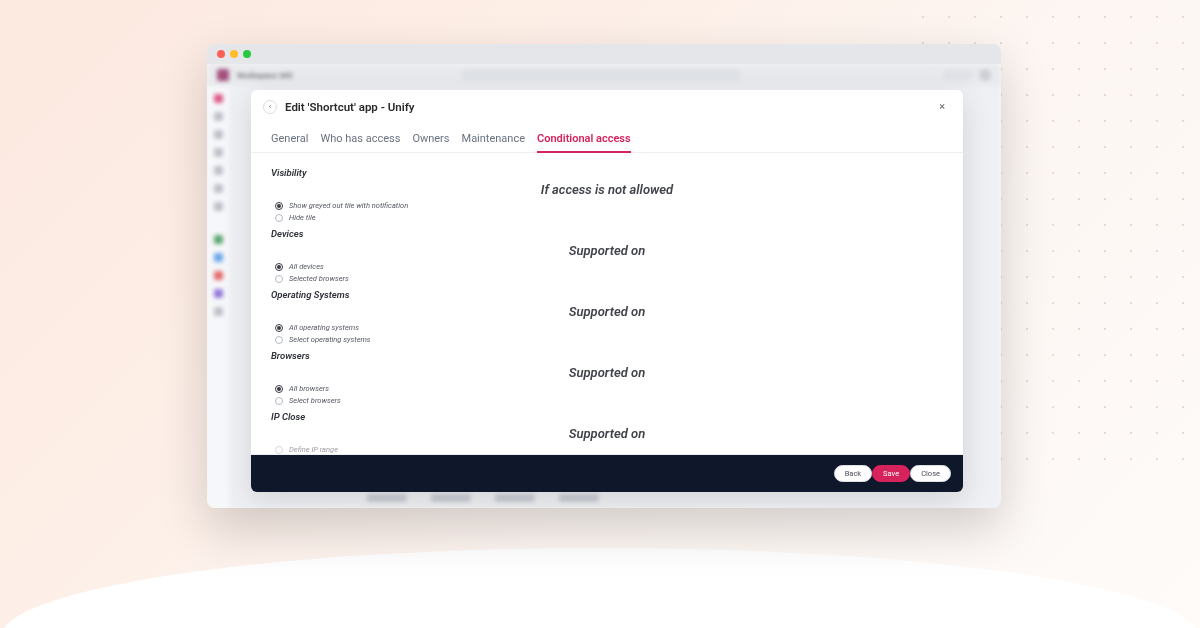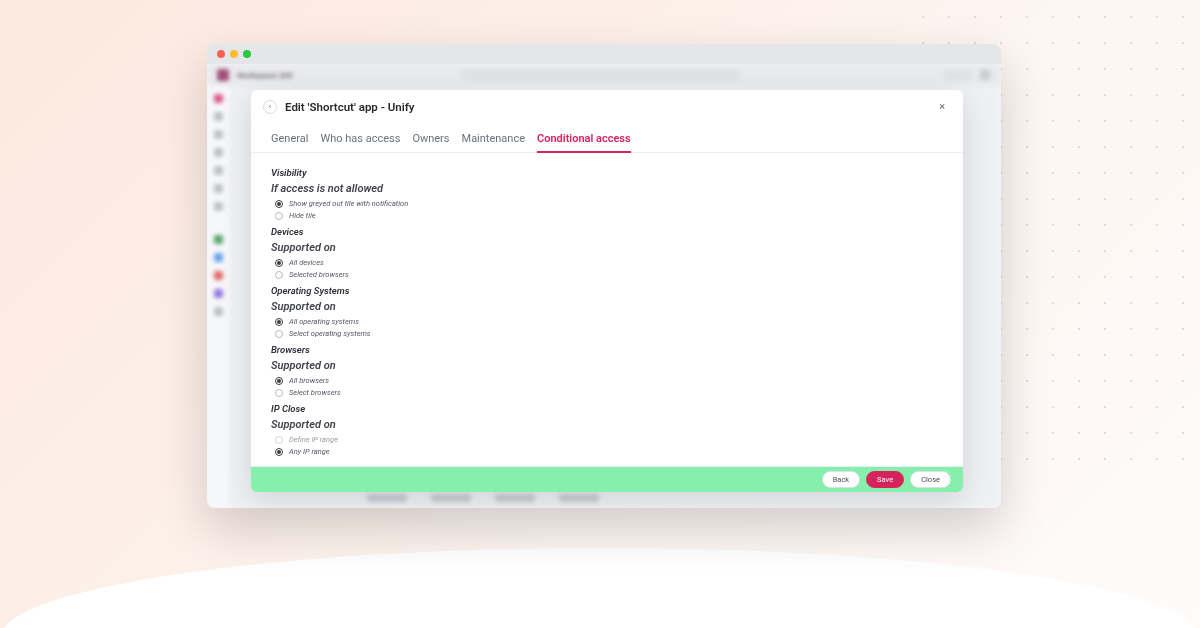--- a/index.html
+++ b/index.html
@@ -146,24 +146,25 @@
     font-style: italic;
   }
   .section-title {
     font-size: 9.5px;
     font-weight: 600;
     color: #2e3138;
     margin-top: 6px;
     margin-bottom: 4px;
   }
   .section-sub {
-    font-size: 11px;
+    font-size: 13px;
     font-weight: 600;
     color: #40434a;
     margin-bottom: 4px;
+    text-align: center;
   }
   .radio-row {
     display:flex;
     align-items:flex-end;
     gap:6px;
     margin-bottom: 3px;
     padding-left: 4px;
   }
   .radio {
     width: 8px; height: 8px;
@@ -182,25 +183,25 @@
     background:#3a3d44;
     border-radius:50%;
     top:1px; left:1px;
   }
   .radio-label {
     font-size: 7.5px;
     color: #545863;
   }
   .modal-footer {
     border-top: 1px solid #eceef1;
-    padding: 4px 12px;
+    padding: 10px 12px;
     display:flex;
     justify-content:flex-end;
-    gap:6px;
-    background:#86efac;
+    gap:0;
+    background:#0f172a;
   }
   .btn {
     font-size: 7.5px;
     padding: 3px 10px;
     border-radius: 9px;
     cursor:pointer;
     border:1px solid #dcdfe5;
     background:#fff;
     color:#4a4d55;
   }

